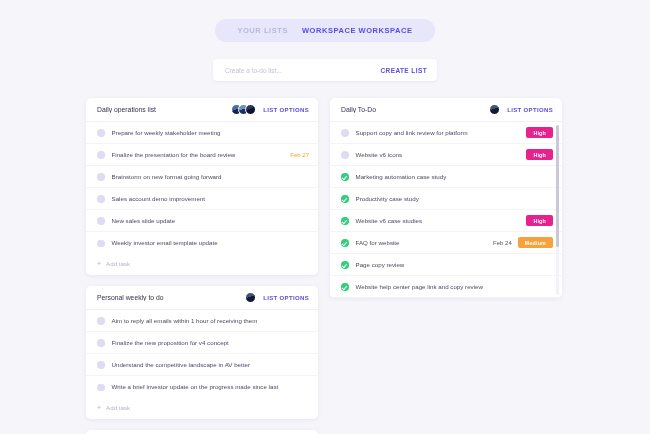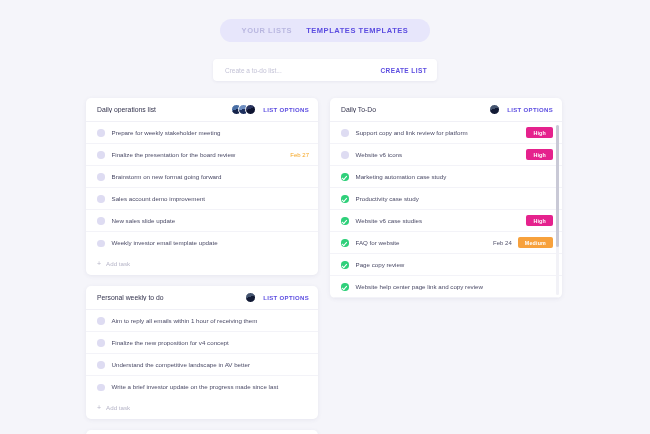--- a/index.html
+++ b/index.html
@@ -149,21 +149,21 @@
   }
 </style>
 </head>
 <body>
 
 <div class="page">
 
   <div class="tabbar-wrap">
     <div class="tabbar">
       <div class="tab">YOUR LISTS</div>
-      <div class="tab active">TEMPLATES TEMPLATES</div>
+      <div class="tab active">WORKSPACE WORKSPACE</div>
     </div>
   </div>
 
   <div class="createbar-wrap">
     <div class="createbar">
       <input type="text" placeholder="Create a to-do list..." style="">
       <div class="create-btn">CREATE LIST</div>
     </div>
   </div>
 

